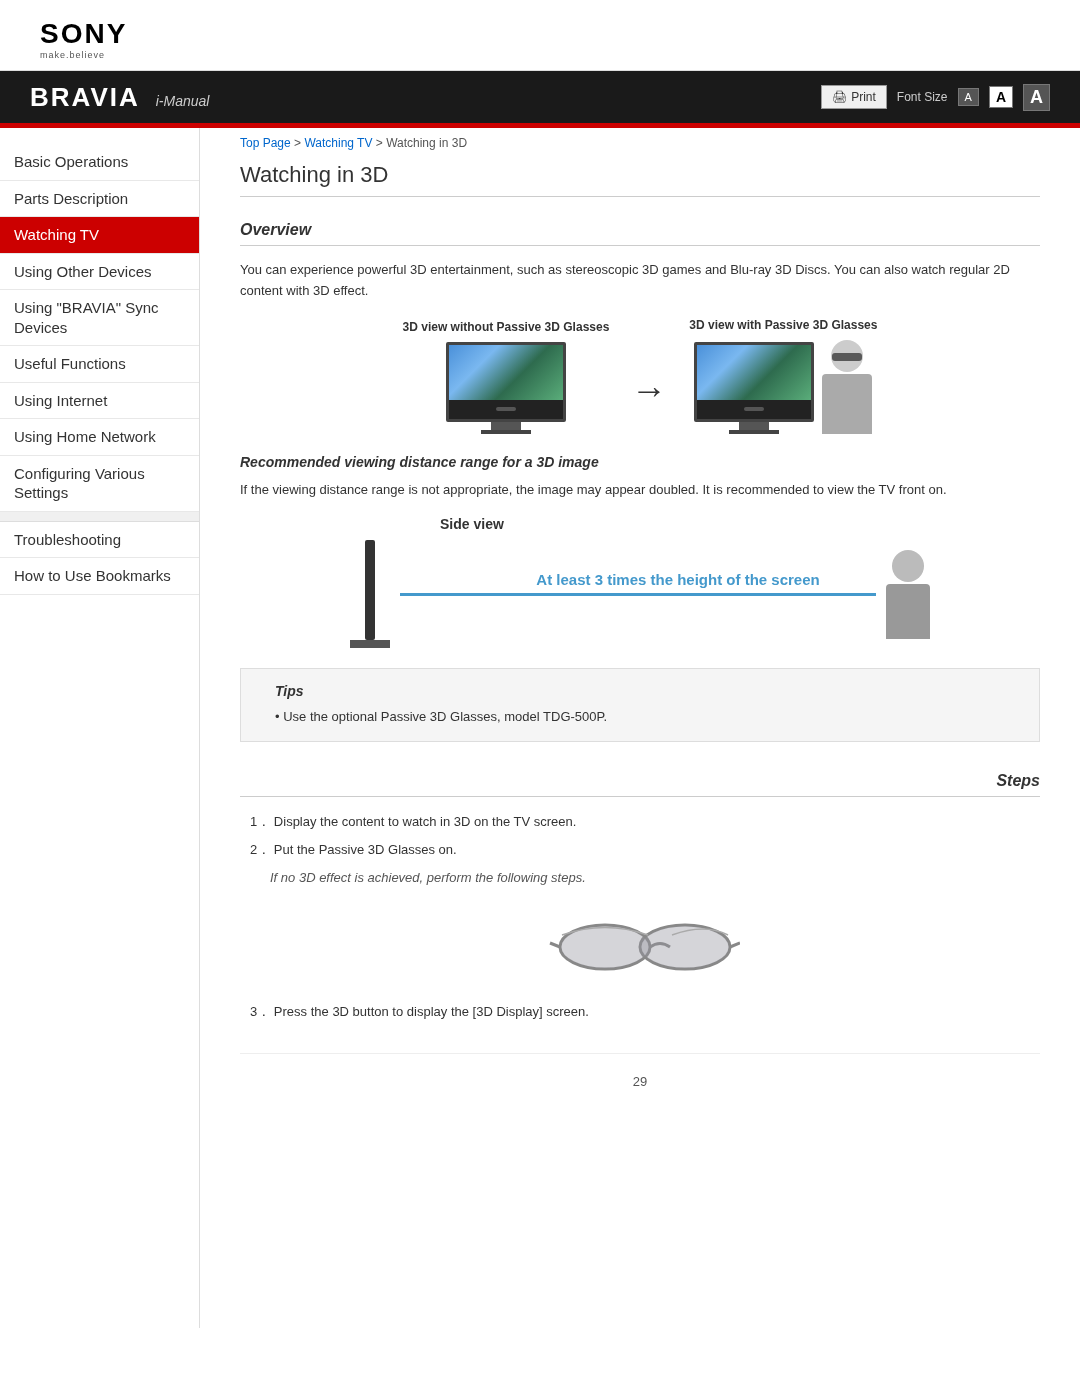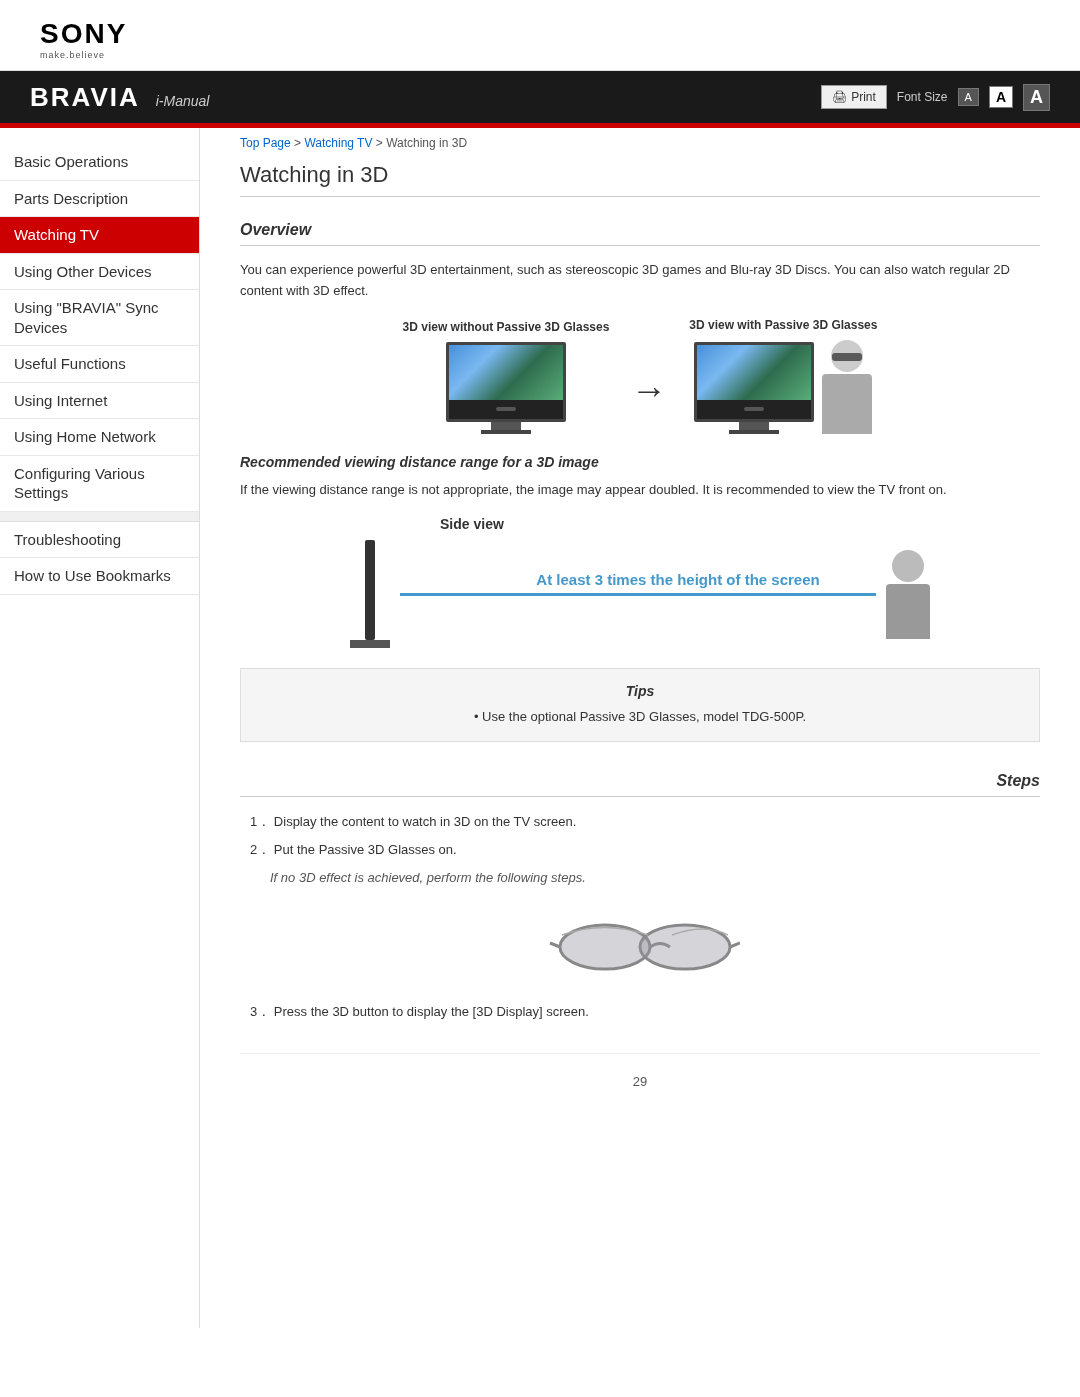--- a/index.html
+++ b/index.html
@@ -245,23 +245,22 @@
       font-weight: bold;
       font-style: italic;
       color: #333;
       margin: 20px 0 10px 0;
     }
 
     
     .tips-box {
       background: #f5f5f5;
       border: 1px solid #ddd;
-      padding: 14px 20px;
+      padding: 14px 34px;
       margin: 16px 0;
-      text-align: center;
     }
     .tips-title {
       font-size: 14px;
       font-weight: bold;
       font-style: italic;
       color: #333;
       margin-bottom: 8px;
     }
     .tips-item {
       font-size: 13px;

